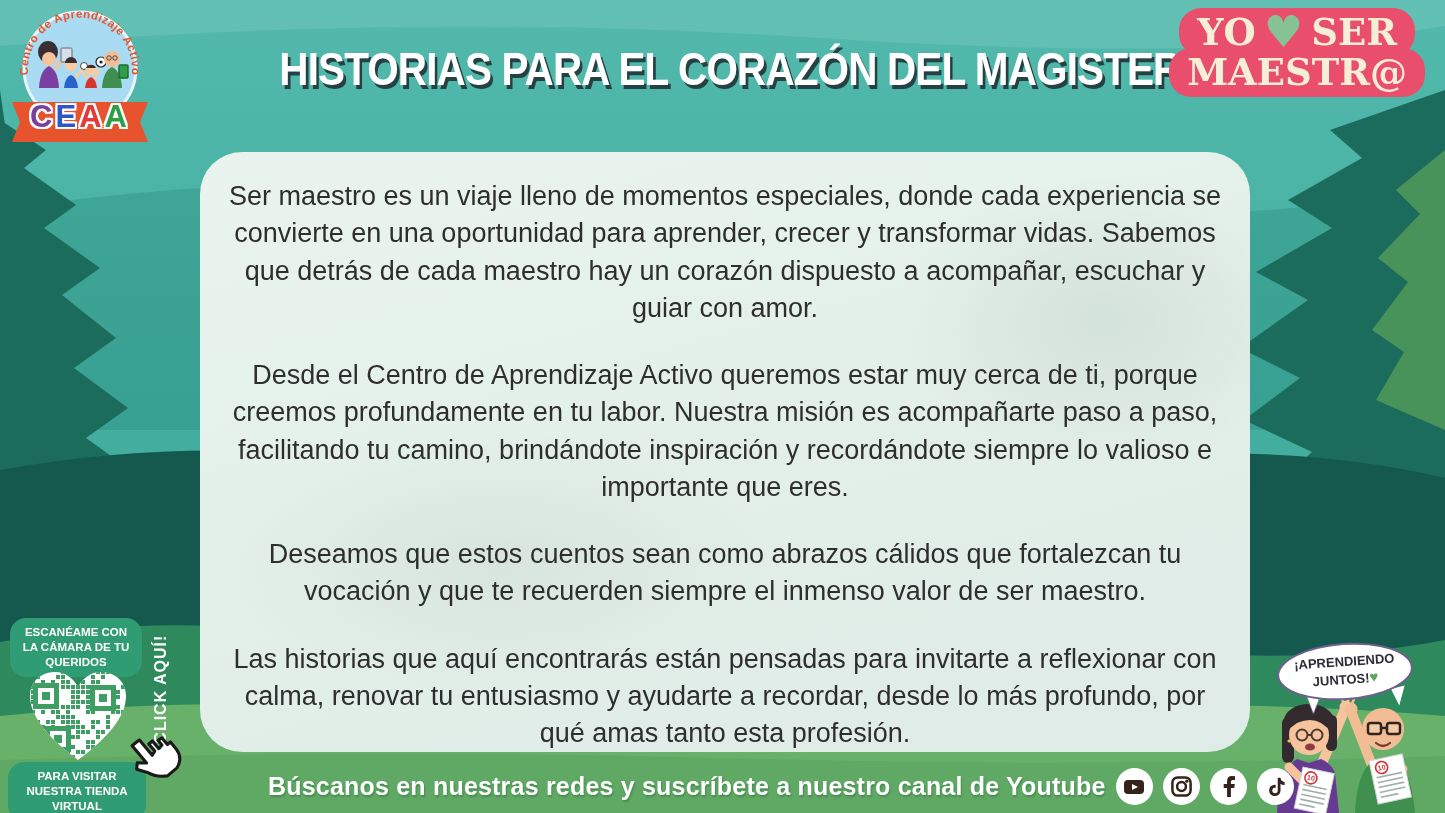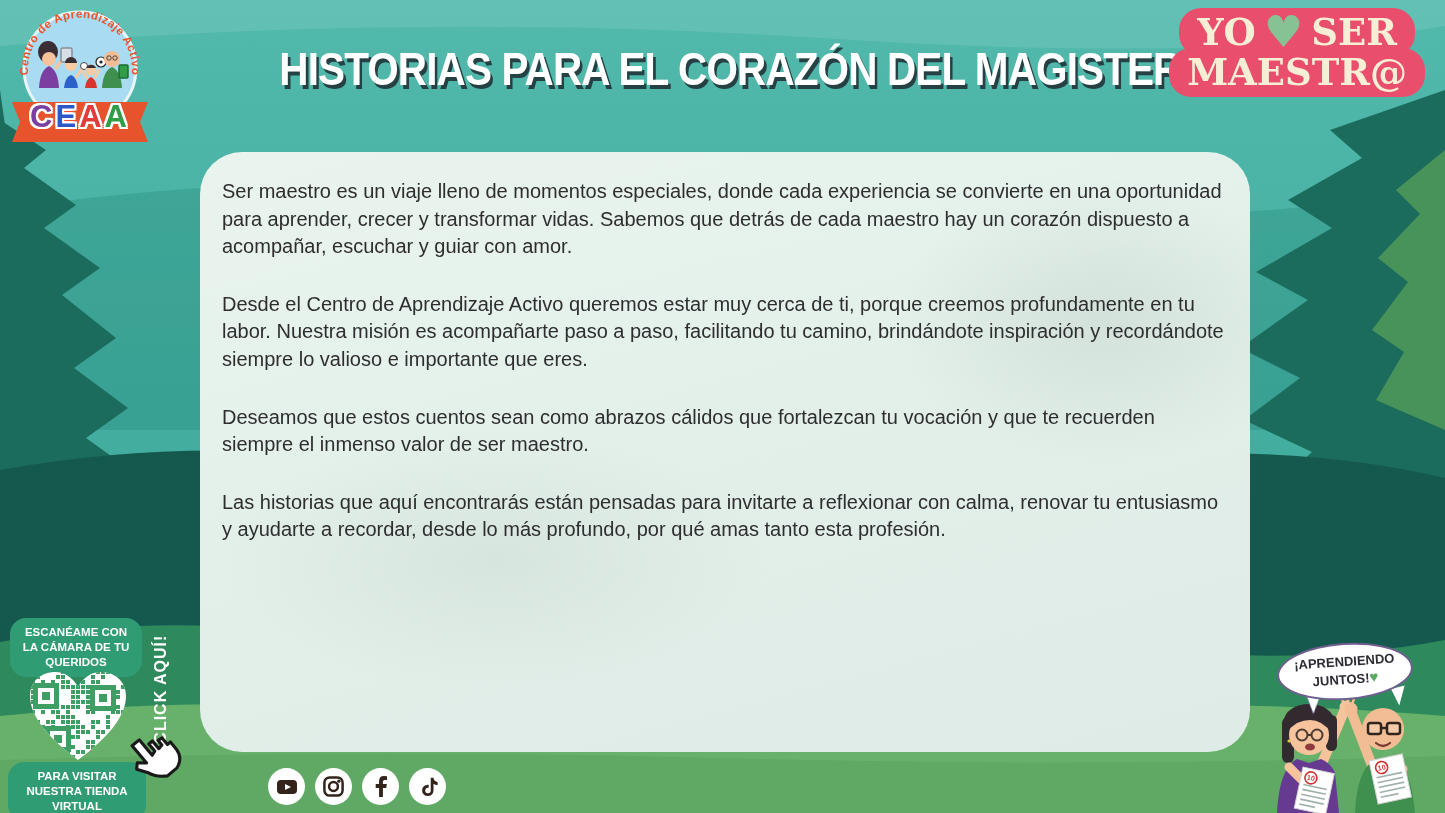--- a/index.html
+++ b/index.html
@@ -33,21 +33,21 @@
 
   
   .card{position:absolute;left:200px;top:152px;width:1050px;height:600px;border-radius:42px;
         padding:26px 22px 10px;
         background:
           radial-gradient(320px 220px at 86% 28%, rgba(150,168,160,.20), transparent 65%),
           radial-gradient(420px 200px at 28% 68%, rgba(150,168,160,.14), transparent 65%),
           linear-gradient(165deg,#eaf4ef 0%,#e3f0ea 45%,#dfebe6 100%);}
   .card h1{margin:0 0 34px;text-align:center;font-size:25px;color:#1e1e1e;letter-spacing:.2px;}
   .card h1 .heart{color:#6fae68;font-size:28px;vertical-align:-2px;margin-right:1px;}
-  .card p{margin:0 0 30px;font-size:20px;line-height:1.38;color:#2e2e2e;}
+  .card p{margin:0 0 30px;text-align:center;font-size:27px;line-height:1.38;color:#2e2e2e;}
 
   
   .pill{position:absolute;background:#2f9c74;color:#fff;font-weight:bold;text-align:center;
         border-radius:16px;font-size:11.5px;line-height:1.3;padding:7px 6px;}
   .pill1{left:10px;top:618px;width:132px;}
   .pill2{left:8px;top:762px;width:138px;}
   .qr-heart{position:absolute;left:24px;top:668px;width:108px;height:96px;background:#fff;
             clip-path:path('M54 92 C22 68 6 47 6 28 C6 12 19 4 31 4 C41 4 49 10 54 19 C59 10 67 4 77 4 C89 4 102 12 102 28 C102 47 86 68 54 92 Z');}
   .qrm{position:absolute;width:4px;height:4px;background:#3f9e63;}
   .qrf{position:absolute;width:26px;height:26px;background:#fff;border:5px solid #3f9e63;
@@ -436,20 +436,21 @@
             <line x1="4" y1="33" x2="30" y2="33"></line>
           <line x1="4" y1="38" x2="22" y2="38"></line>
         </g>
         <circle cx="11" cy="9" r="6" fill="none" stroke="#d23333" stroke-width="1.6"></circle>
         <text x="11" y="11.5" font-size="7" font-weight="bold" fill="#d23333" text-anchor="middle">10</text>
       </g>
     </svg>
   </div>
 
   <div class="footer-row">
+    <div class="footer-text">Búscanos en nuestras redes y suscríbete a nuestro canal de Youtube</div>
     <div class="social">
       <svg width="24" height="24" viewBox="0 0 24 24">
           <rect x="2" y="5" width="20" height="14" rx="4" fill="#33231b"></rect>
           <polygon points="10,9 16,12 10,15" fill="#fff"></polygon>
         </svg>
     </div>
     <div class="social">
       <svg width="23" height="23" viewBox="0 0 24 24">
           <rect x="2.5" y="2.5" width="19" height="19" rx="5.5" fill="none" stroke="#33231b" stroke-width="2.6"></rect>
           <circle cx="12" cy="12" r="4.6" fill="none" stroke="#33231b" stroke-width="2.6"></circle>

